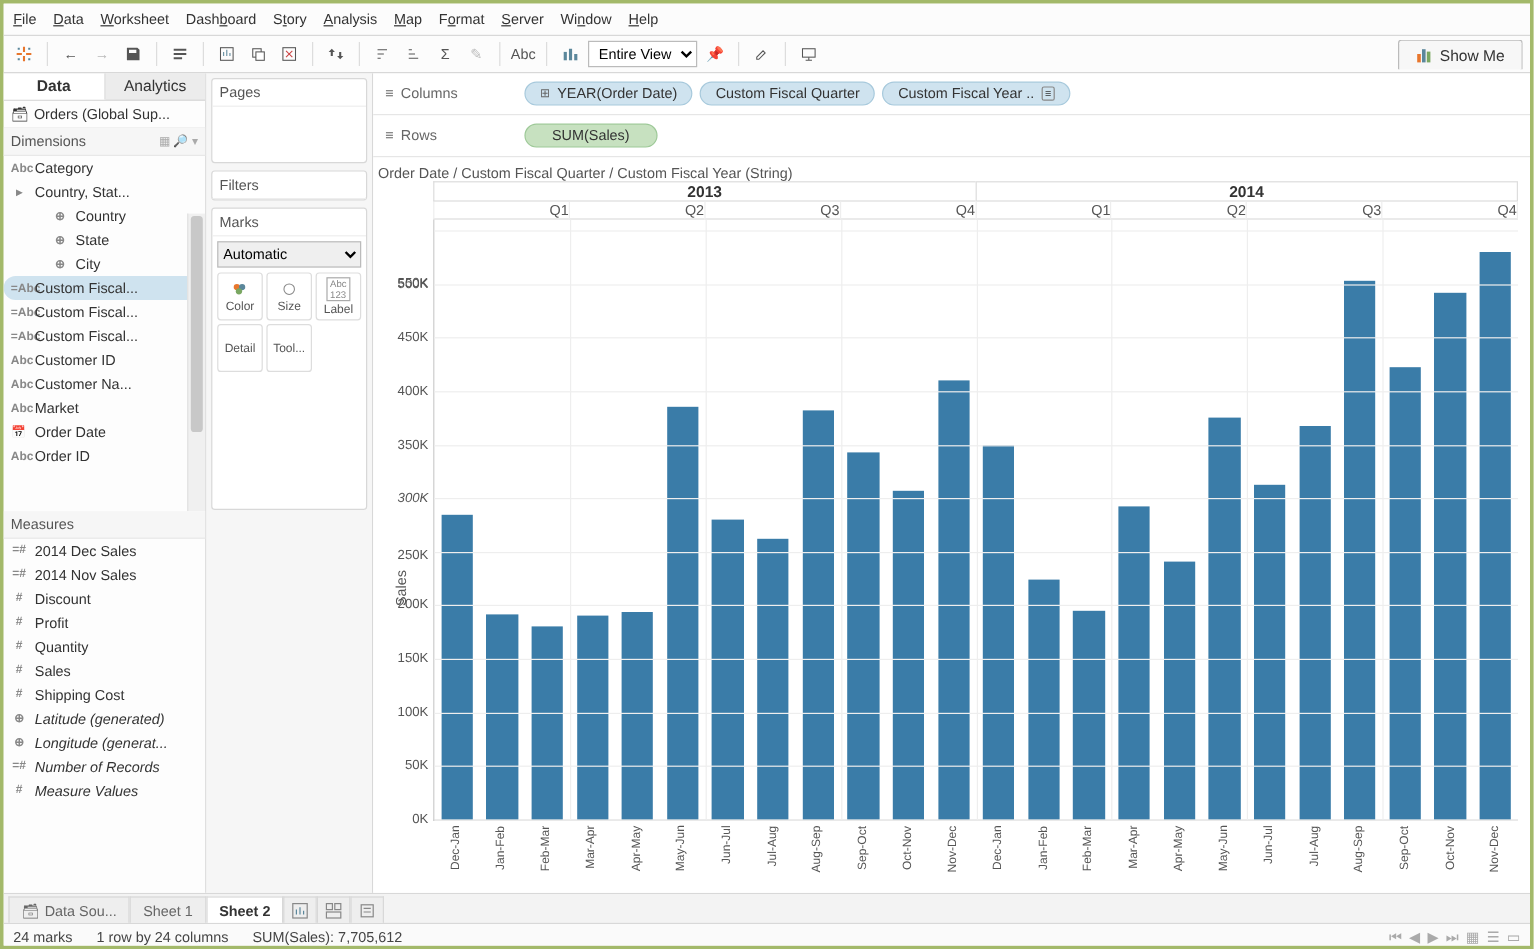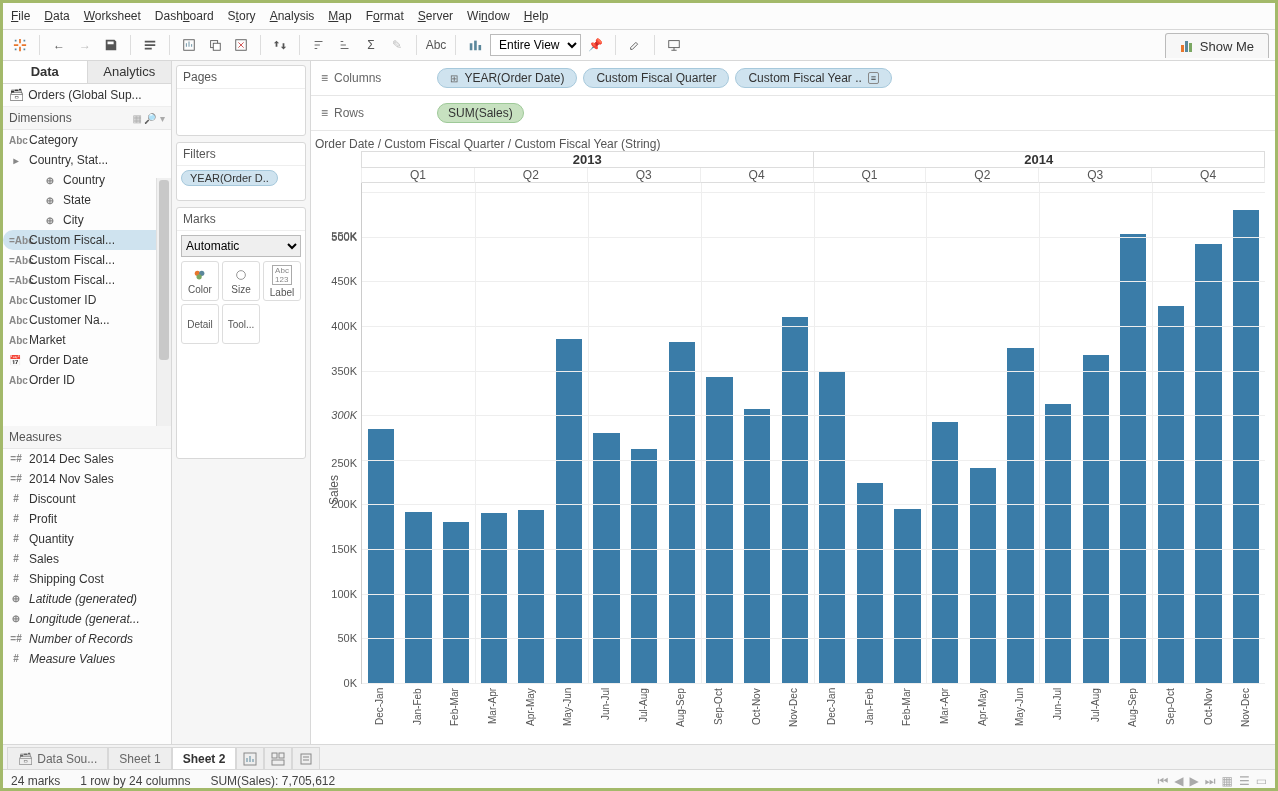--- a/index.html
+++ b/index.html
@@ -41,28 +41,28 @@
   .mgrid{display:grid;grid-template-columns:repeat(3,1fr);gap:3px;margin-top:4px}
   .mbtn{border:1px solid #ddd;border-radius:3px;height:38px;display:flex;flex-direction:column;align-items:center;justify-content:center;font-size:10px;color:#555;gap:2px}
   .mbtn svg{width:14px;height:14px}
 
   
   .vizarea{flex:1;display:flex;flex-direction:column;background:#fff}
   .shelfrow{display:flex;align-items:center;border-bottom:1px solid #e6e6e6;min-height:30px;padding:2px 4px;gap:6px}
   .shelfname{width:110px;color:#666;display:flex;align-items:center;gap:6px;padding-left:6px}
   .colpill{background:#cfe3ef;border:1px solid #a7c9dc;border-radius:12px;padding:2px 12px;font-size:12px;display:flex;align-items:center;gap:6px}
   .colpill.year::before{content:"⊞";font-size:10px;color:#666}
-  .rowpill{background:#c7e1c0;border:1px solid #9ec998;border-radius:12px;padding:2px 10px;font-size:12px}
+  .rowpill{background:#c7e1c0;border:1px solid #9ec998;border-radius:12px;padding:2px 22px;font-size:12px}
   .chartwrap{flex:1;position:relative;padding:4px 10px 4px 4px;overflow:hidden}
   .charttitle{text-align:left;font-size:12px;color:#555;padding-top:2px}
   .yearrow{display:flex;margin-left:46px}
   .yearrow .ycell{flex:1;text-align:center;font-weight:bold;font-size:13px;color:#333;border-left:1px solid #ddd;border-top:1px solid #ddd;border-bottom:1px solid #ddd}
   .yearrow .ycell:last-child{border-right:1px solid #ddd}
   .qrow{display:flex;margin-left:46px}
-  .qrow .qcell{flex:1;text-align:center;font-size:12px;color:#555;border-left:1px solid #eee;border-bottom:1px solid #ddd}
+  .qrow .qcell{flex:1;text-align:right;font-size:12px;color:#555;border-left:1px solid #eee;border-bottom:1px solid #ddd}
   .qrow .qcell:last-child{border-right:1px solid #eee}
   .plot{position:relative;height:500px;margin-left:46px;border-left:1px solid #ccc;border-bottom:1px solid #ccc}
   .ylabel2{position:absolute;left:4px;top:300px;transform:rotate(-90deg);font-size:12px;color:#555}
   .yticks{position:absolute;left:0;top:0;width:46px;height:500px}
   .ytick{position:absolute;right:4px;font-size:11px;color:#555;transform:translateY(-50%)}
   .gridline{position:absolute;left:0;right:0;border-top:1px solid #eee}
   .qsplit{position:absolute;top:0;bottom:0;border-left:1px solid #eee}
   .bars{position:absolute;left:0;right:0;bottom:0;top:0;display:flex}
   .barcell{flex:1;display:flex;align-items:flex-end;justify-content:center}
   .bar{width:70%;background:#3a7ca8}
@@ -316,21 +316,20 @@
       </div>
   </div>
 
   <div class="cardscol">
     <div class="card">
       <div class="chdr">Pages</div>
       <div class="cbody" style="height:38px"></div>
     </div>
     <div class="card">
       <div class="chdr">Filters</div>
-      <div class="cbody" style="height:26px"><span class="pill">YEAR(Order D..</span></div>
     </div>
     <div class="card">
       <div class="chdr">Marks</div>
       <div class="cbody">
         <select class="markssel"><option>Automatic</option></select>
         <div class="mgrid">
           <div class="mbtn">
               <svg viewBox="0 0 16 16">
                 <circle cx="5" cy="6" r="3" fill="#e8762c"></circle>
                 <circle cx="10" cy="6" r="3" fill="#5b879b"></circle>

